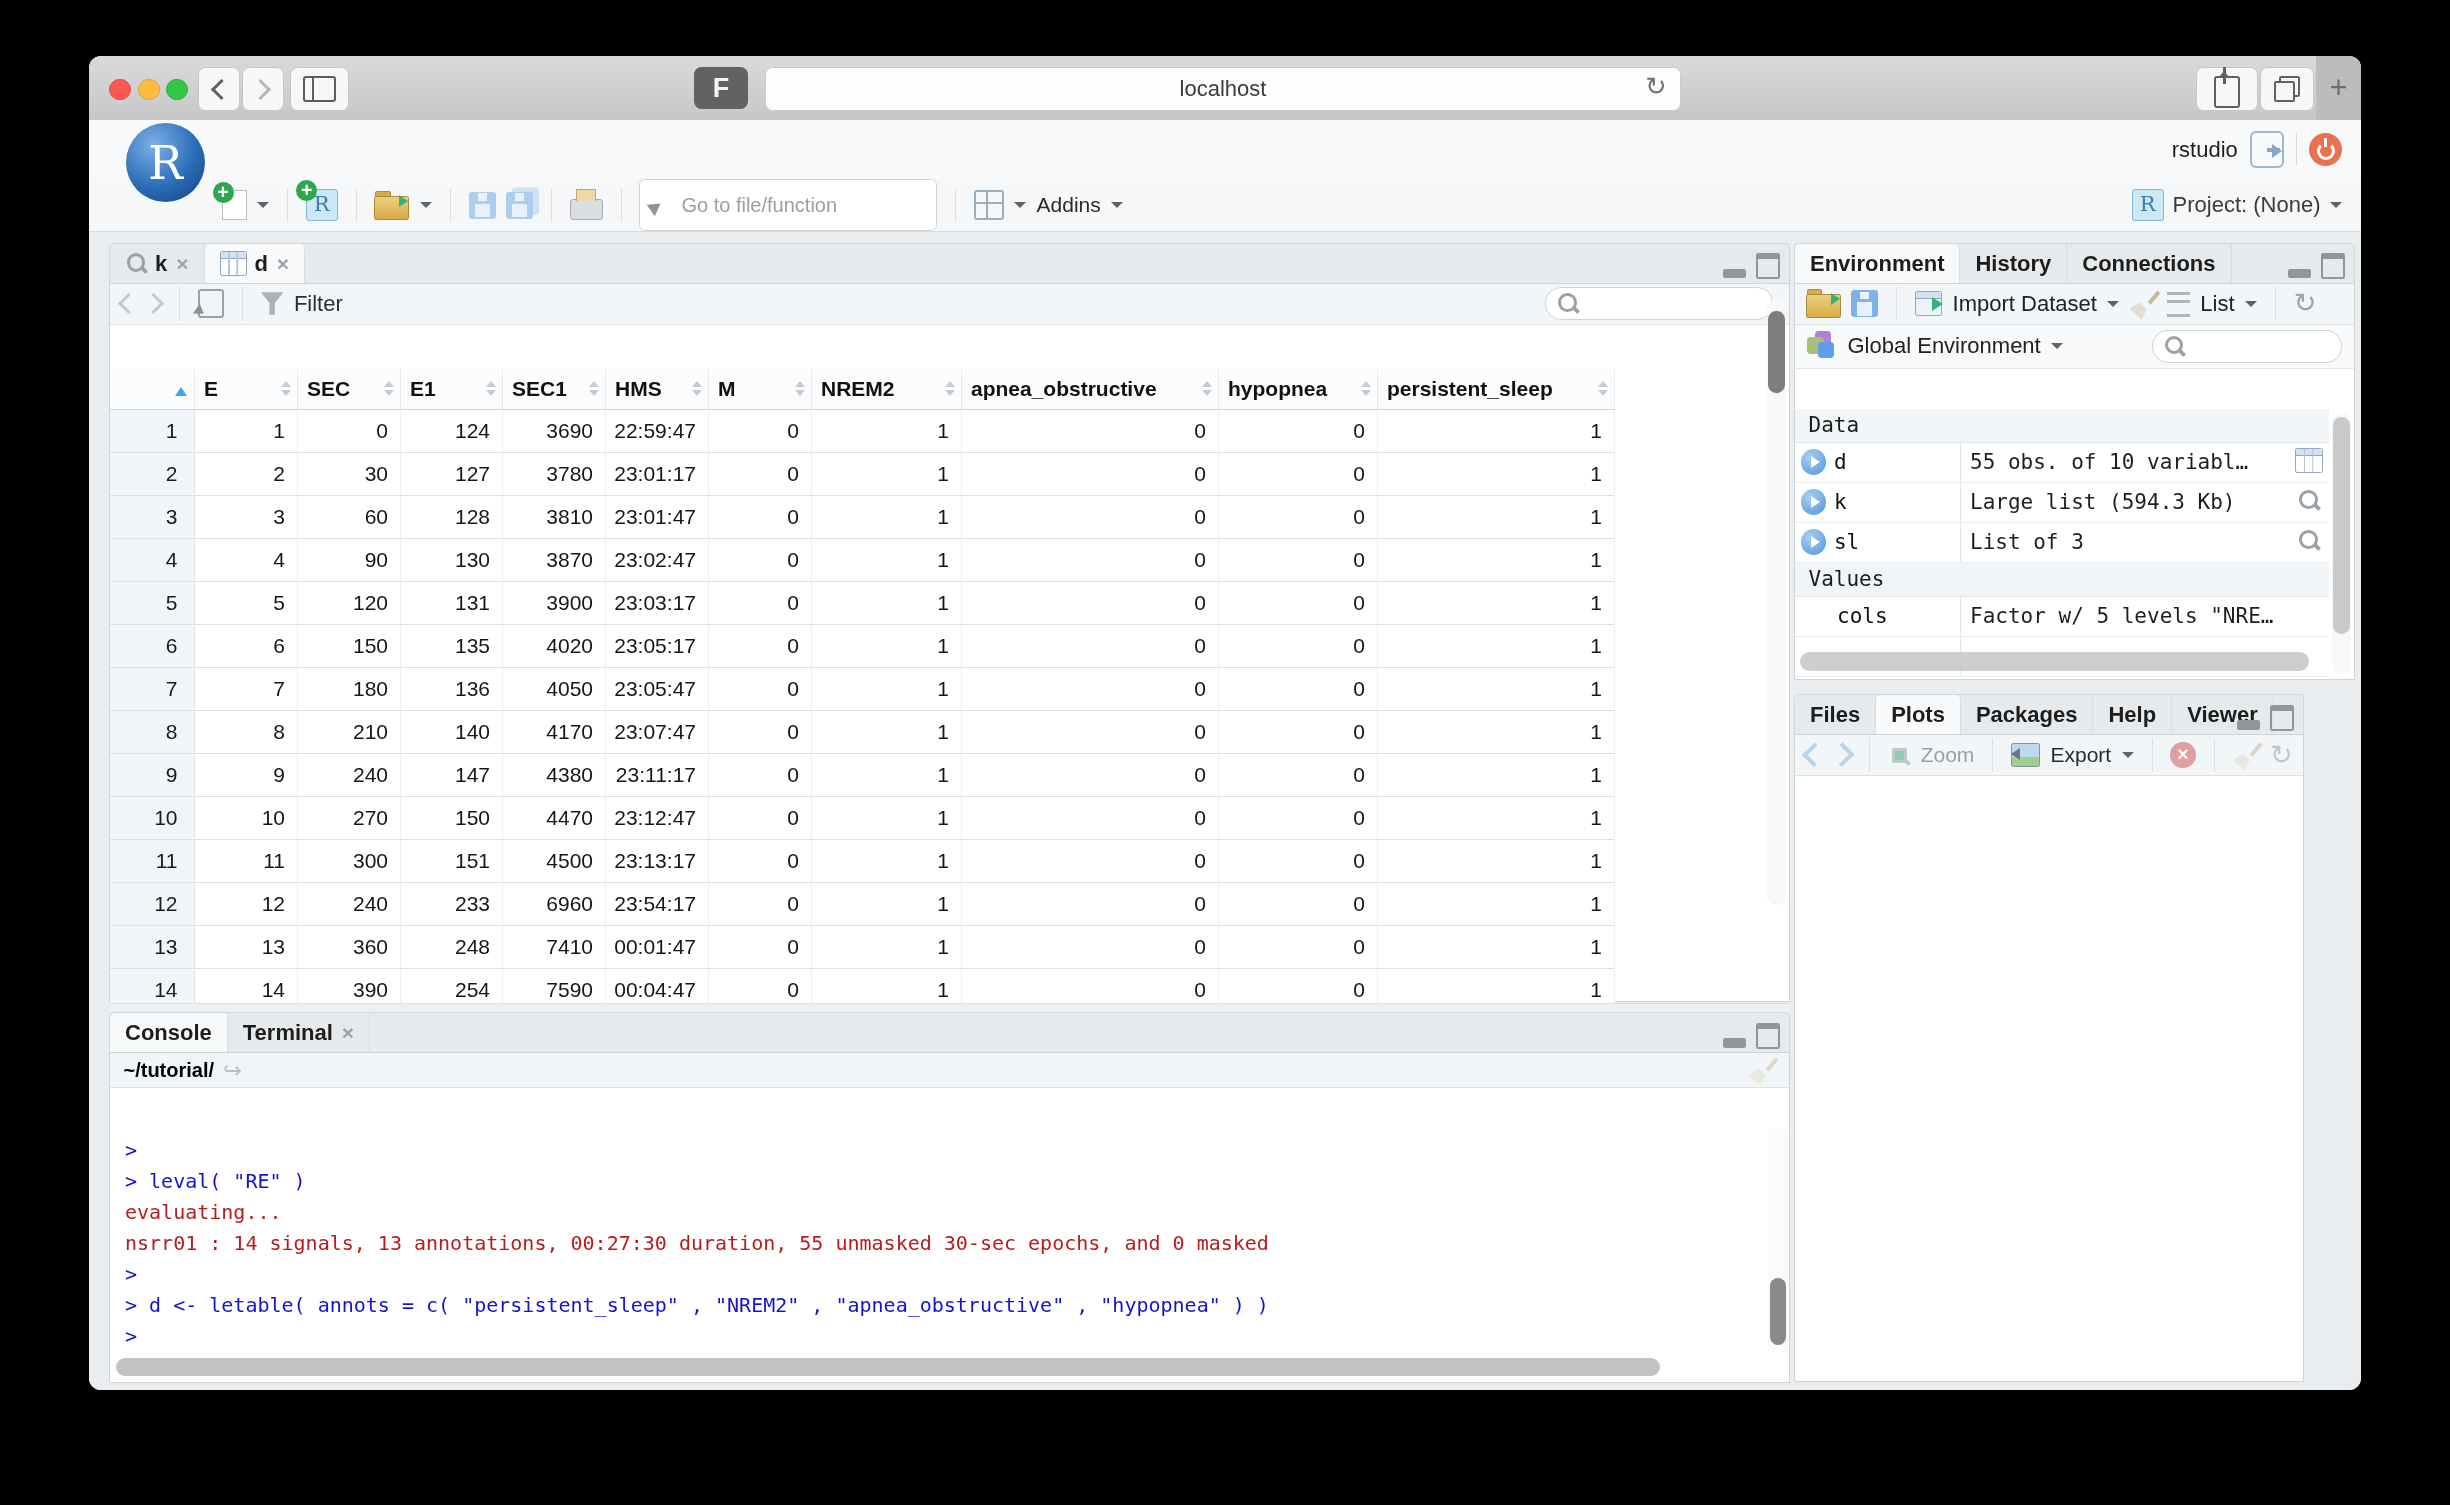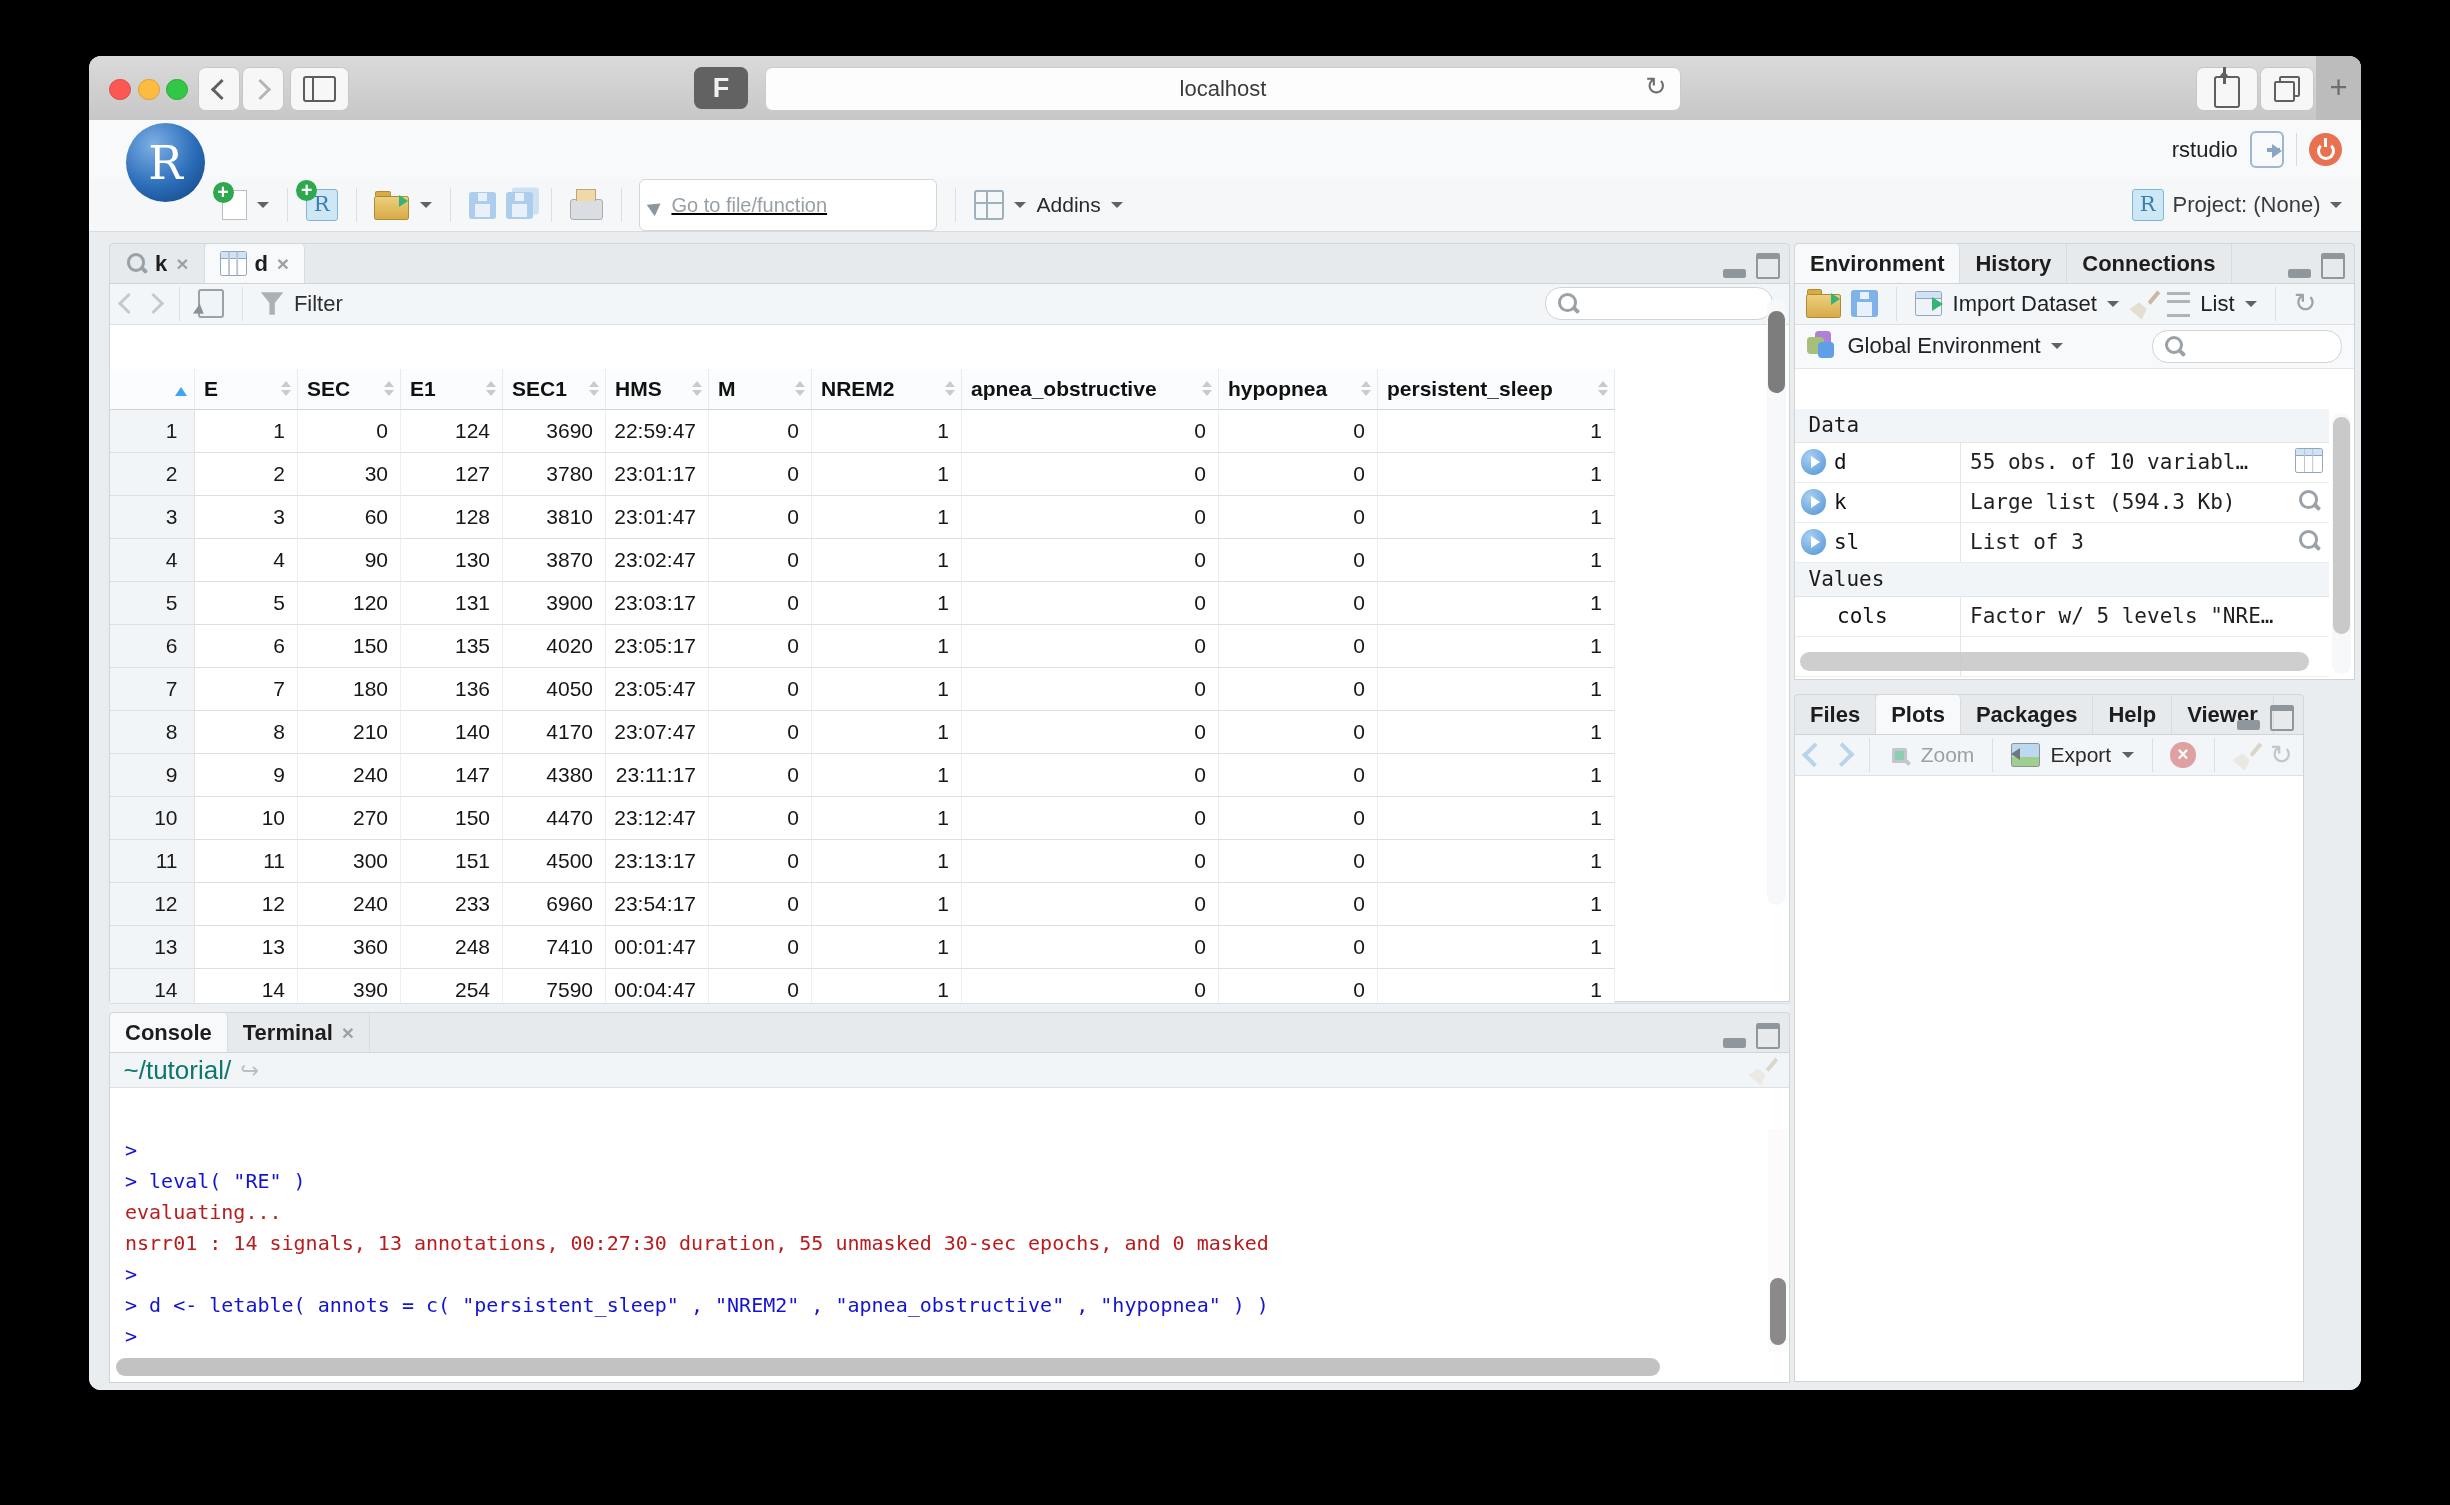--- a/index.html
+++ b/index.html
@@ -67,21 +67,21 @@
       background:#2ea84e;color:#fff;font-size:19.5px;font-weight:bold;text-align:center;line-height:20px;font-family:"Liberation Sans",sans-serif;}
   .i-folder{width:33px;height:22.5px;background:linear-gradient(#eccf7e,#d8ab47);border:1.5px solid #ad8a36;border-radius:2.2px;position:relative;margin-top:6px;}
   .i-folder::before{content:"";position:absolute;left:0;top:-6px;width:13.5px;height:4.5px;background:#d8ab47;border:1.5px solid #ad8a36;border-bottom:none;border-radius:2.2px 2.2px 0 0;}
   .i-folder::after{content:"";position:absolute;right:-6px;top:-1.5px;border:6.7px solid transparent;border-left:9.7px solid #35b277;}
   .i-floppy{width:27px;height:27px;background:#adcdec;border-radius:3px;position:relative;}
   .i-floppy::before{content:"";position:absolute;left:6px;top:12px;width:15px;height:13.5px;background:#e8f1fa;}
   .i-floppy::after{content:"";position:absolute;left:9px;top:1.5px;width:9px;height:7.5px;background:#e8f1fa;}
   .i-floppy.stack{box-shadow:6px -4.5px 0 0 #cfe2f4;}
   .i-printer{width:31px;height:19.5px;background:#dadee2;border:1.5px solid #a9adb2;border-radius:3px;position:relative;margin-top:9px;}
   .i-printer::before{content:"";position:absolute;left:5.2px;top:-10.5px;width:18px;height:10.5px;background:#efd9a8;border:1.5px solid #b9a87a;border-bottom:none;}
-  .gotobox{display:flex;align-items:center;width:278px;height:34px;background:#fff;border:0.7px solid #d2d6d9;border-radius:6px;padding:8px 9px;gap:1px;text-decoration:underline;}
+  .gotobox{display:flex;align-items:center;width:278px;height:34px;background:#fff;border:0.7px solid #d2d6d9;border-radius:6px;padding:8px 9px;gap:11px;}
   .i-goto{width:0;height:0;border:7.5px solid transparent;border-left:12px solid #8d969c;transform:rotate(-35deg);}
   .gotobox input{border:none;outline:none;font-size:20px;color:#5a6166;width:225px;background:transparent;font-family:"Liberation Sans",sans-serif;}
   .gotobox input::placeholder{color:#98a0a5;}
   .i-grid4{width:25.4px;height:25.4px;border:2.2px solid #9fb0bd;border-radius:3px;position:relative;}
   .i-grid4::before{content:"";position:absolute;left:0;right:0;top:9.7px;height:2.2px;background:#9fb0bd;}
   .i-grid4::after{content:"";position:absolute;top:0;bottom:0;left:9.7px;width:2.2px;background:#9fb0bd;}
   .addins{font-size:21px;color:#2a2a2a;}
   .topbar-right{position:absolute;right:19.5px;top:123px;height:52px;display:flex;align-items:center;gap:9px;}
   .proj-label{font-size:22px;color:#3b3b3b;}
   .i-rcube2{width:30px;height:30px;background:#cde7f4;border:1.5px solid #7fb6d9;border-radius:3px;color:#3a7fb0;
@@ -134,21 +134,21 @@
       display:flex;align-items:center;justify-content:flex-end;padding-right:12px;box-sizing:border-box;background:#fff;}
   .dc.rn{background:#f2f5f8;border-right:0.7px solid #dfe3e6;color:#1a1a1a;padding-right:16.5px;}
   .tbody-clip{position:absolute;left:0;top:126px;width:1506px;height:593px;overflow:hidden;}
   .tscroll{position:absolute;right:3px;top:15px;width:19.5px;height:606px;background:#f7f8f9;border-radius:9.7px;}
   .tscroll .thumb{position:absolute;left:1.5px;top:12px;width:16.5px;height:82px;background:#7d7d7d;border-radius:8.2px;}
   .vfooter{position:absolute;left:0;right:0;top:719px;height:39px;background:#eef1f3;border-top:0.7px solid #dcdfe1;
            display:flex;align-items:center;padding-left:18px;font-size:20px;color:#2f2f2f;}
 
   
   .cpath{height:34px;background:#f2f5f7;border-bottom:0.7px solid #dde1e3;display:flex;align-items:center;padding:0 13.5px;gap:9px;}
-  .cpath .p{font-size:26px;font-weight:normal;color:#0f766e;}
+  .cpath .p{font-size:20px;font-weight:bold;color:#000000;}
   .i-fwdarrow{font-size:22.5px;color:#b9c0c5;}
   .i-broom{width:27px;height:27px;position:relative;}
   .i-broom::before{content:"";position:absolute;right:1.5px;top:0;width:3.7px;height:15px;background:#c8b9a2;transform:rotate(40deg);}
   .i-broom::after{content:"";position:absolute;left:1.5px;bottom:1.5px;width:16.5px;height:12px;background:#e3ded2;
       clip-path:polygon(0 100%,100% 100%,80% 0,20% 0);transform:rotate(40deg);}
   .cpath .i-broom{margin-left:auto;}
   .cbody{position:absolute;left:0;top:76px;right:22.5px;bottom:30px;background:#fff;overflow:hidden;
          font-family:"DejaVu Sans Mono",monospace;font-size:20px;line-height:31px;padding:6px 0 0 15px;}
   .cline{white-space:pre;}
   .cline .in{color:#1414d0;}

